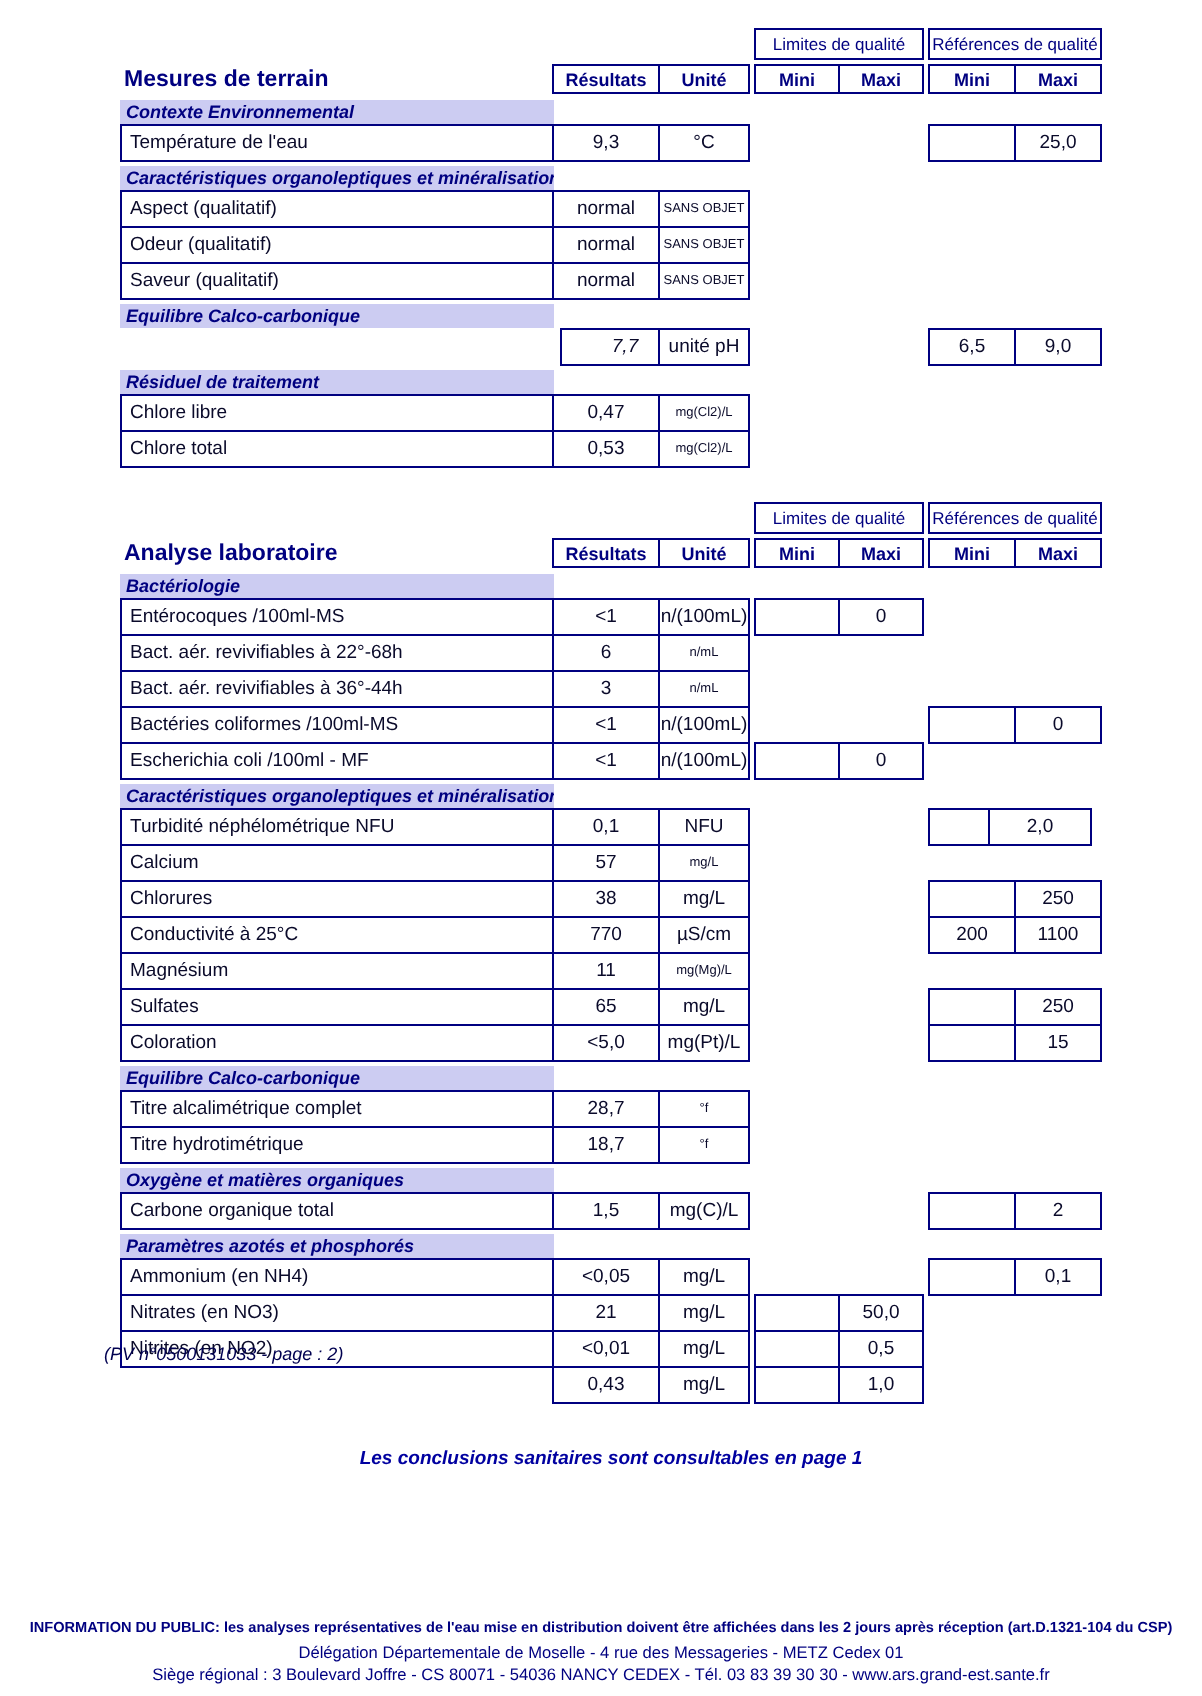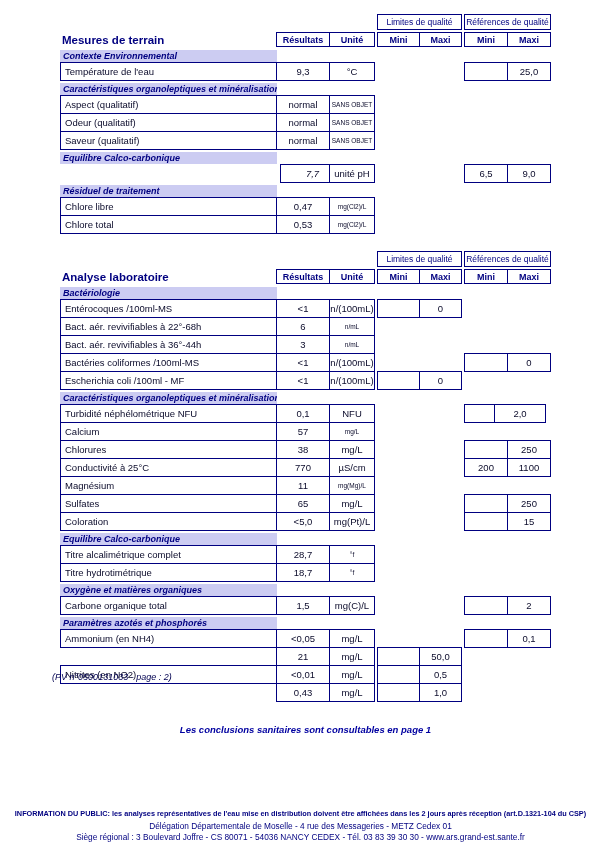--- a/index.html
+++ b/index.html
@@ -243,20 +243,21 @@
         </div>
         <div class="band">Paramètres azotés et phosphorés</div>
         <div class="prow">
           <div class="cell name" style="left: 0px; width: 217px;">Ammonium (en NH4)</div>
           <div class="cell val" style="left: 216px; width: 54px;">&lt;0,05</div>
           <div class="cell unit" style="left: 269px; width: 46px;">mg/L</div>
           <div class="cell val" style="left: 404px; width: 44px;"></div>
           <div class="cell val" style="left: 447px; width: 44px;">0,1</div>
         </div>
         <div class="prow">
+          <div class="cell name" style="left: 0px; width: 217px;">Nitrates (en NO3)</div>
           <div class="cell val" style="left: 216px; width: 54px;">21</div>
           <div class="cell unit" style="left: 269px; width: 46px;">mg/L</div>
           <div class="cell val" style="left: 317px; width: 43px;"></div>
           <div class="cell val" style="left: 359px; width: 43px;">50,0</div>
         </div>
         <div class="prow">
           <div class="cell name" style="left: 0px; width: 217px;">Nitrites (en NO2)</div>
           <div class="cell val" style="left: 216px; width: 54px;">&lt;0,01</div>
           <div class="cell unit" style="left: 269px; width: 46px;">mg/L</div>
           <div class="cell val" style="left: 317px; width: 43px;"></div>

